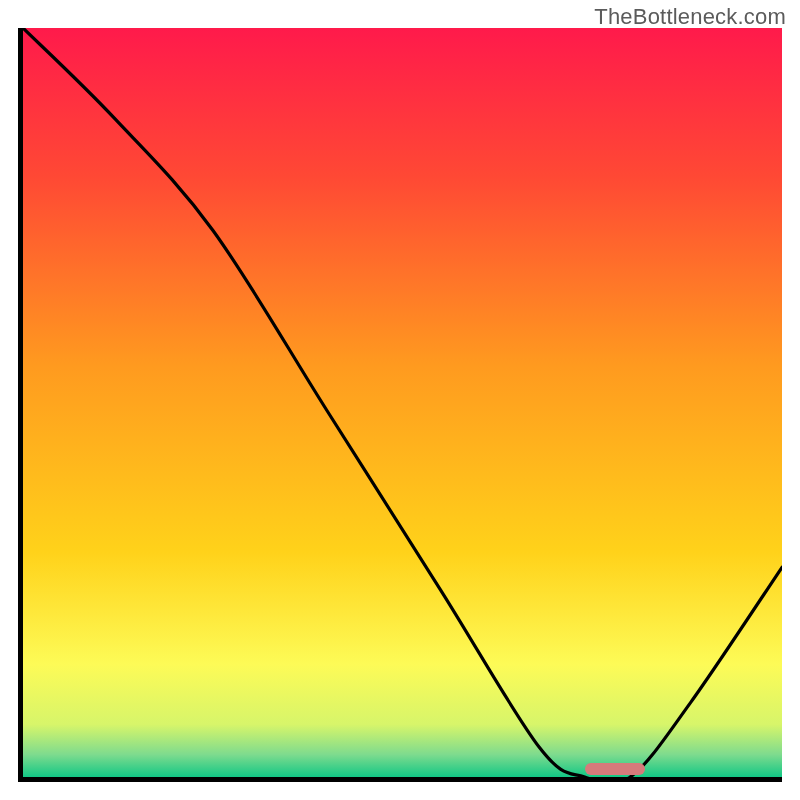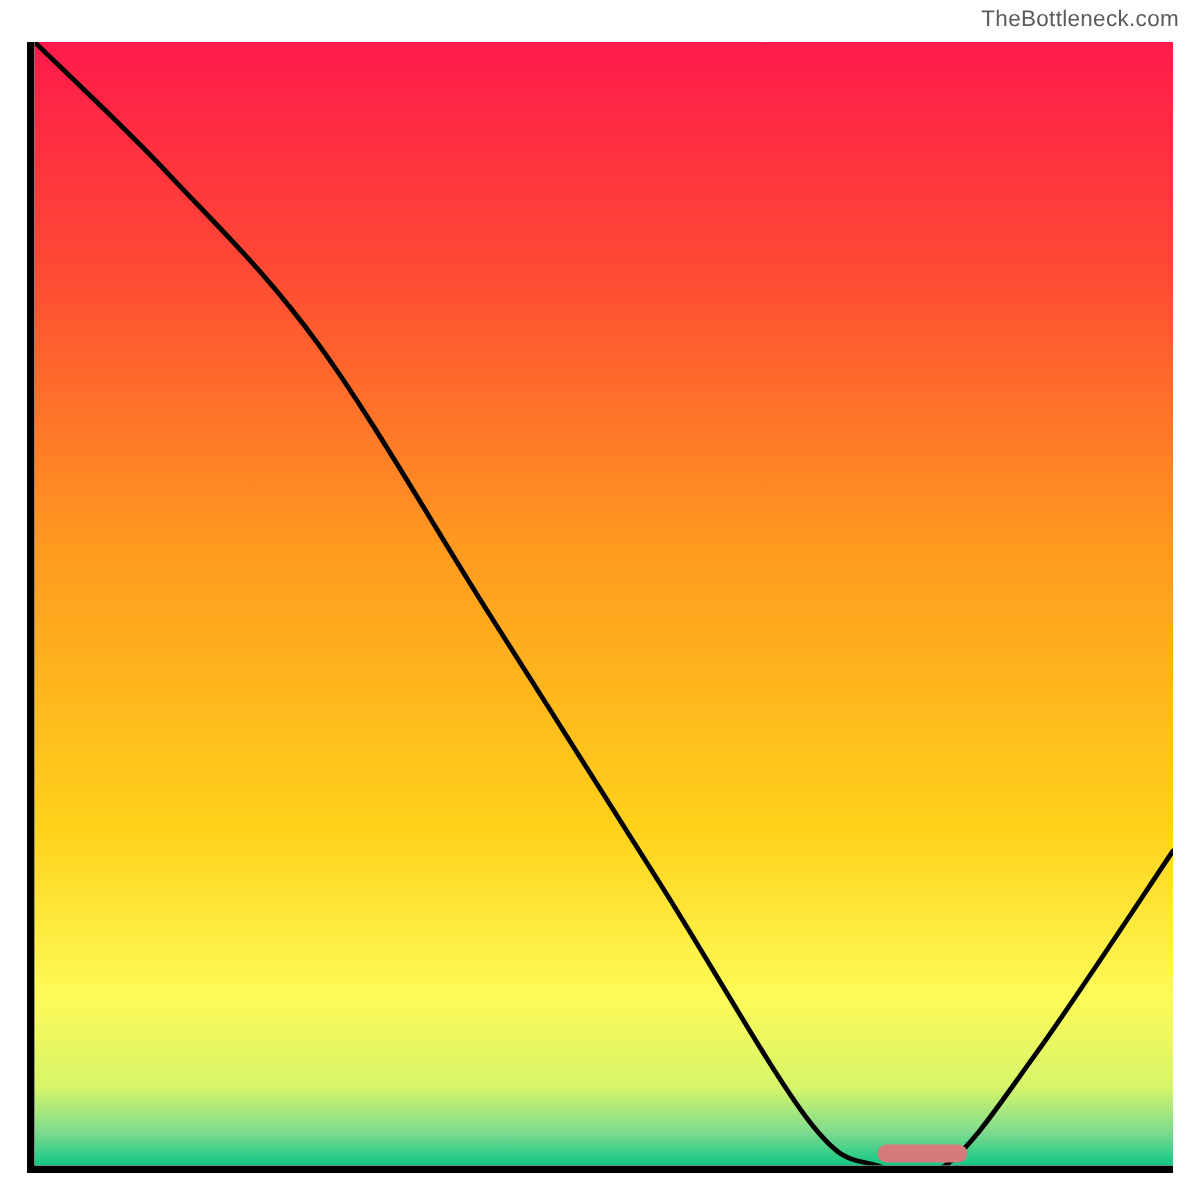--- a/index.html
+++ b/index.html
@@ -12,21 +12,21 @@
   }
   .container {
     position: relative;
     width: 800px;
     height: 800px;
   }
   .watermark {
     position: absolute;
     top: 4px;
     right: 14px;
-    font-size: 15px;
+    font-size: 22px;
     font-weight: 500;
     color: #5b5b5b;
     letter-spacing: 0.2px;
   }
   .plot {
     position: absolute;
     left: 18px;
     top: 28px;
     width: 764px;
     height: 754px;

